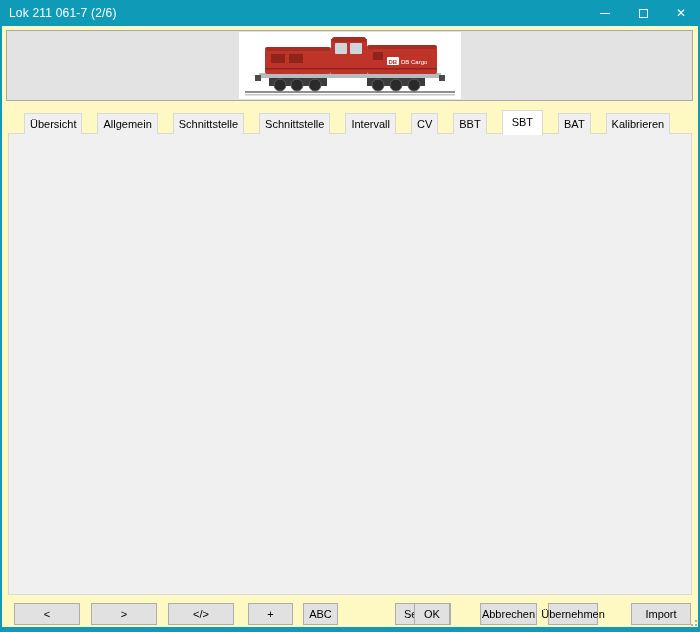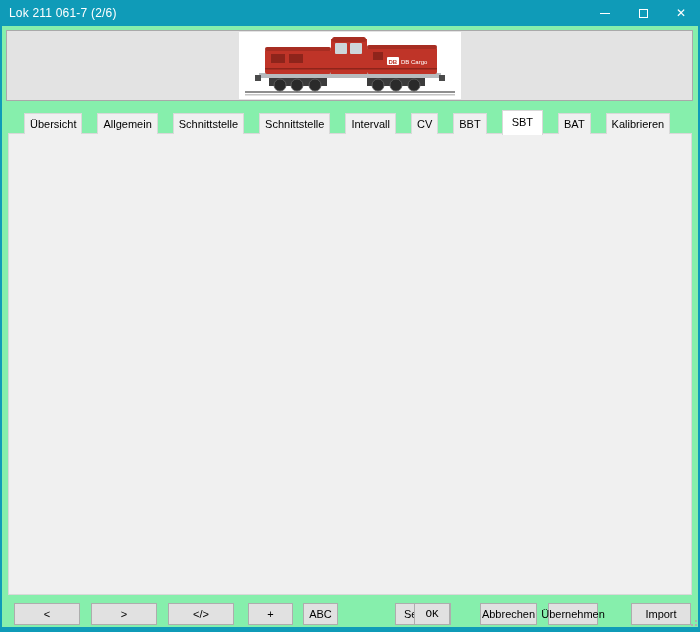--- a/index.html
+++ b/index.html
@@ -1,21 +1,21 @@
 <!DOCTYPE html>
 <html><head>
 <meta charset="utf-8">
 <style>
   * { margin:0; padding:0; box-sizing:border-box; }
   html,body { background:#cfcfcf; }
   body { font-family:"Liberation Sans", sans-serif; }
 
   .window {
     position:relative; width:700px; height:632px;
-    background:#86efac; overflow:hidden;
+    background:#fef9c3; overflow:hidden;
     font-family:"Liberation Sans", sans-serif;
   }
   
   .frame-left, .frame-right, .frame-bottom { position:absolute; background:#0f9bb8; z-index:50; }
   .frame-left  { left:0; top:26px; width:2px; bottom:0; }
   .frame-right { right:0; top:26px; width:2px; bottom:0; }
   .frame-bottom{ left:0; right:0; bottom:0; height:5px; }
 
   
   .titlebar {
@@ -308,21 +308,21 @@
     <div class="btn" style="left:402px; width:62px;">Import...</div>
   </div>
 
   <div class="nav-row">
     <div class="btn" style="left:14px;  width:66px;">&lt;</div>
     <div class="btn" style="left:91px;  width:66px;">&gt;</div>
     <div class="btn" style="left:168px; width:66px;">&lt;/&gt;</div>
     <div class="btn" style="left:248px; width:45px;">+</div>
     <div class="btn" style="left:303px; width:35px;">ABC</div>
     <div class="btn" style="left:347px; width:56px;margin-left:48px;">Senden</div>
-    <div class="btn" style="left:414px; width:36px;font-family:Liberation Mono, monospace;">OK</div>
+    <div class="btn" style="left:414px; width:36px;">OK</div>
     <div class="btn" style="left:480px; width:57px;">Abbrechen</div>
     <div class="btn" style="left:548px; width:50px;">Übernehmen</div>
     <div class="btn" style="left:631px; width:60px;">Import</div>
   </div>
 
   <div class="resize-grip">
     <i class="g1"></i>
       <i class="g2"></i>
       <i class="g3"></i>
   </div>

